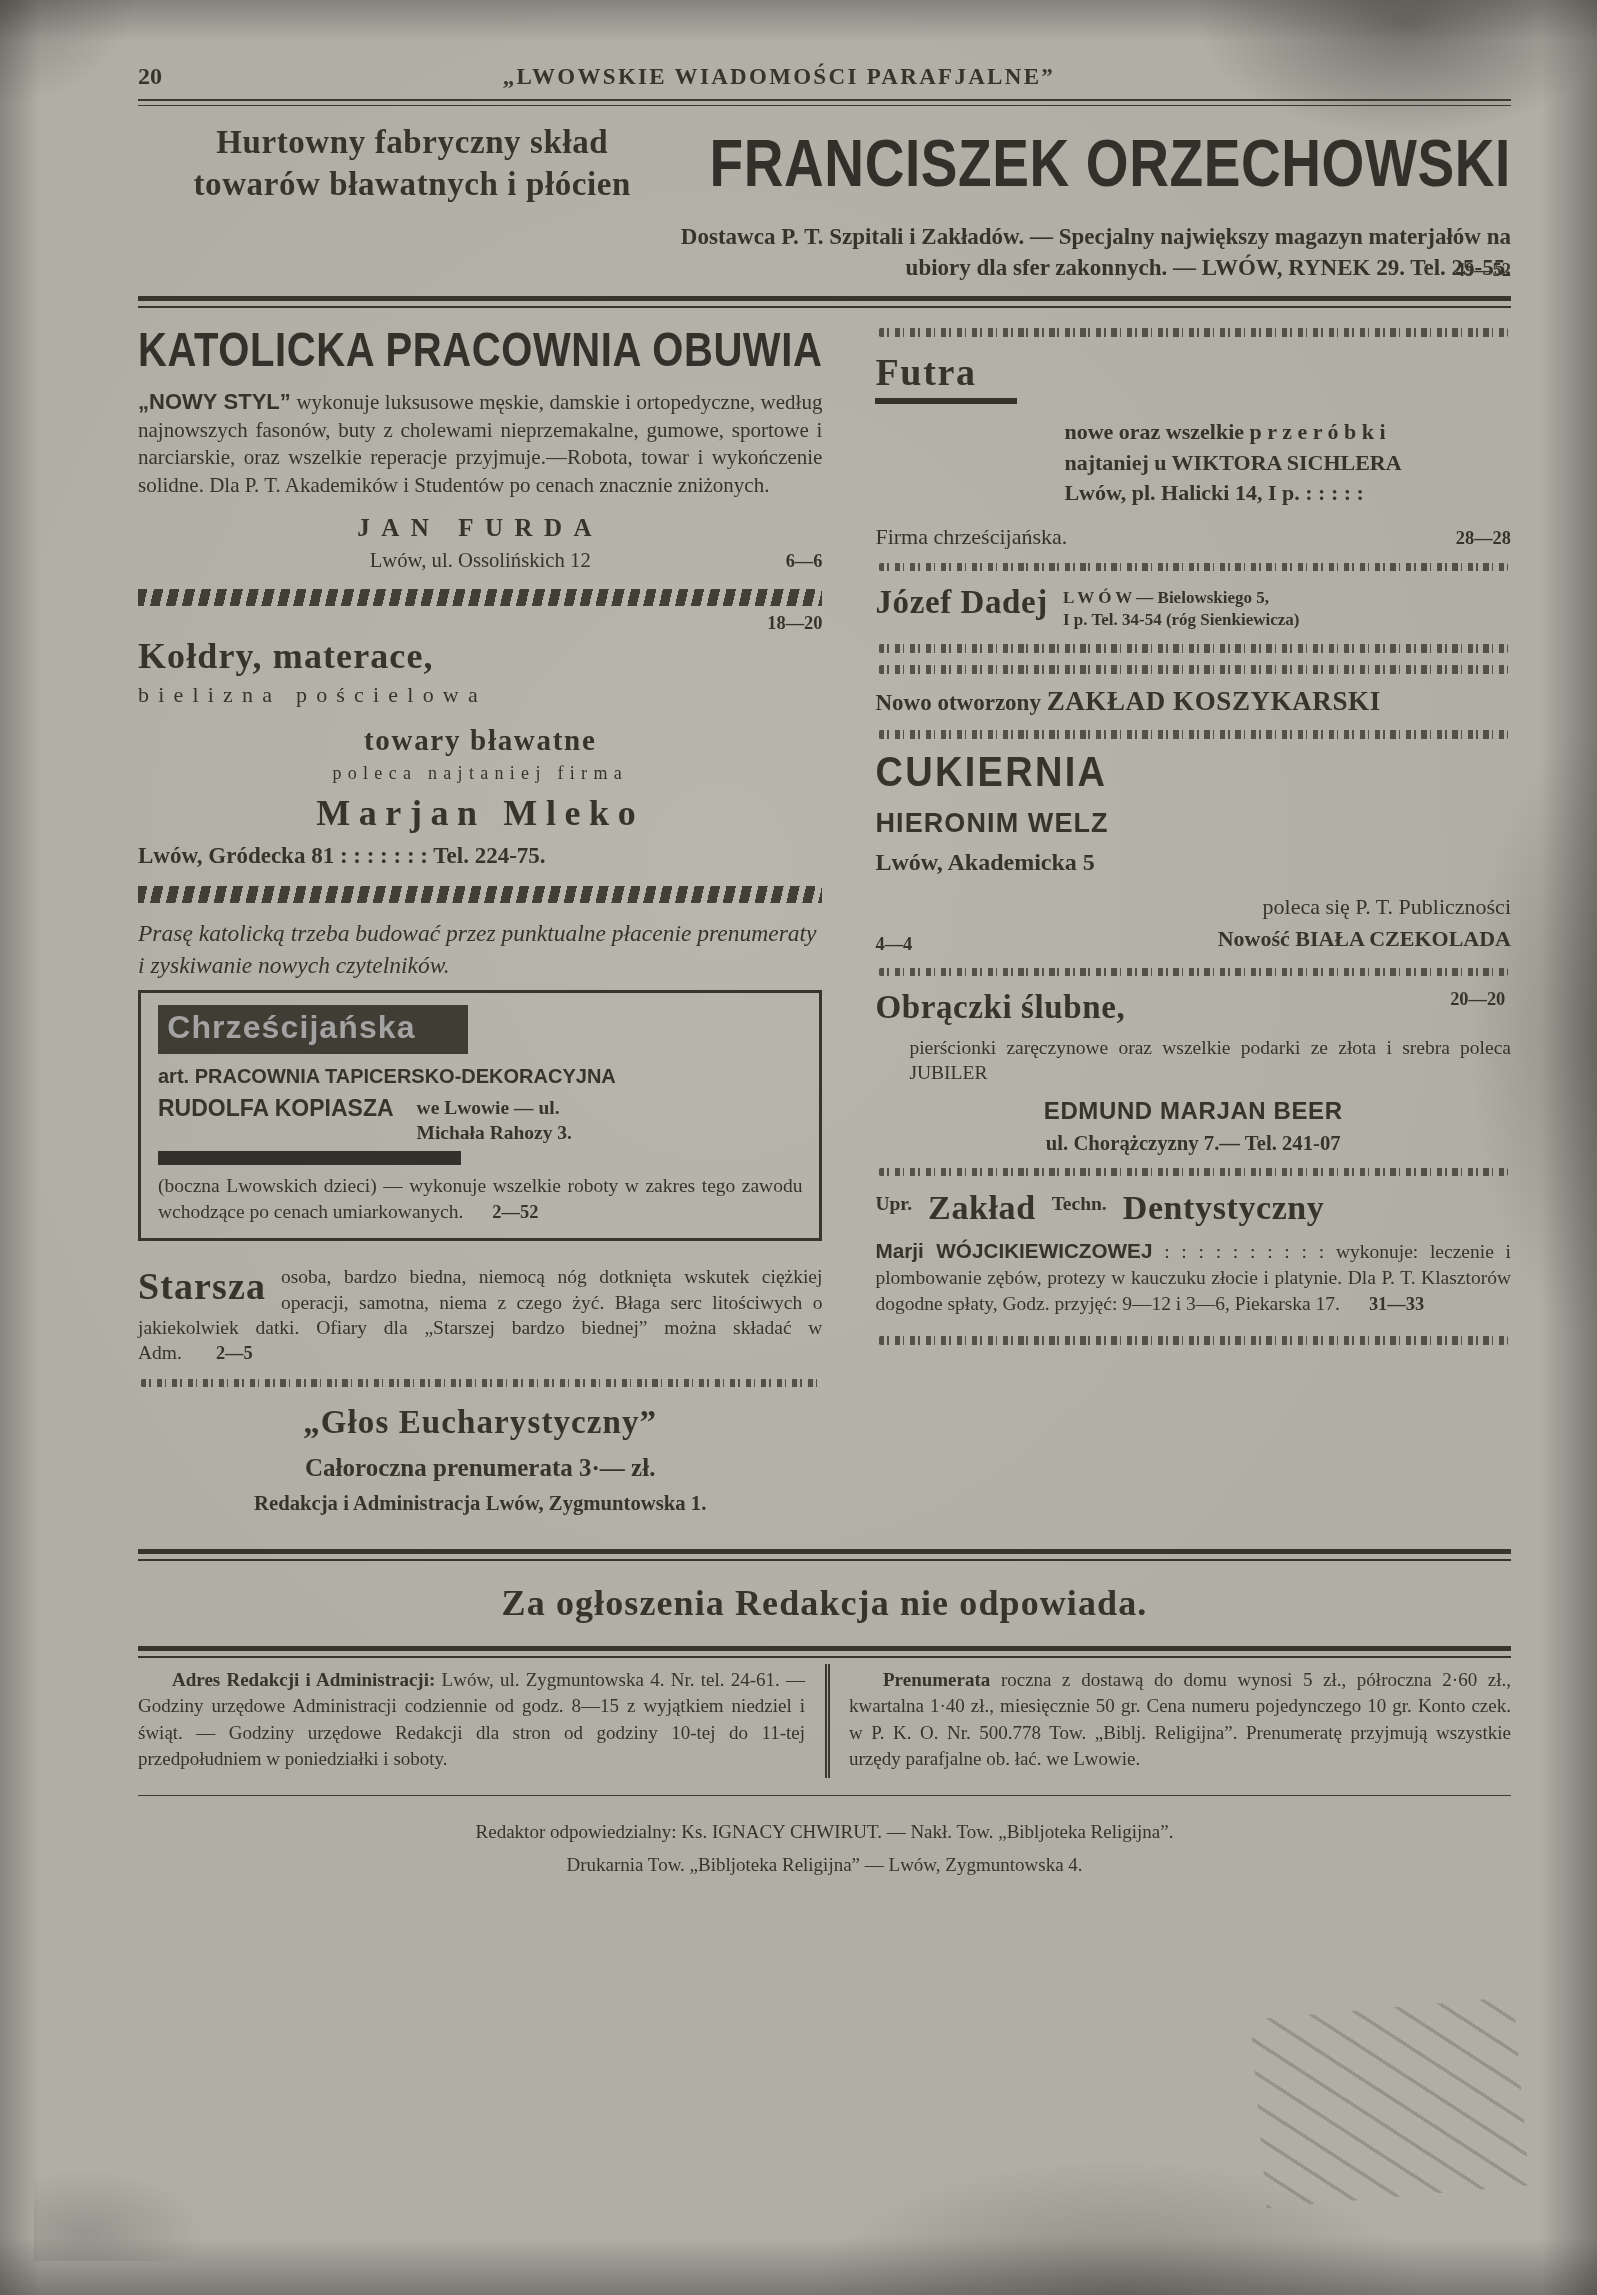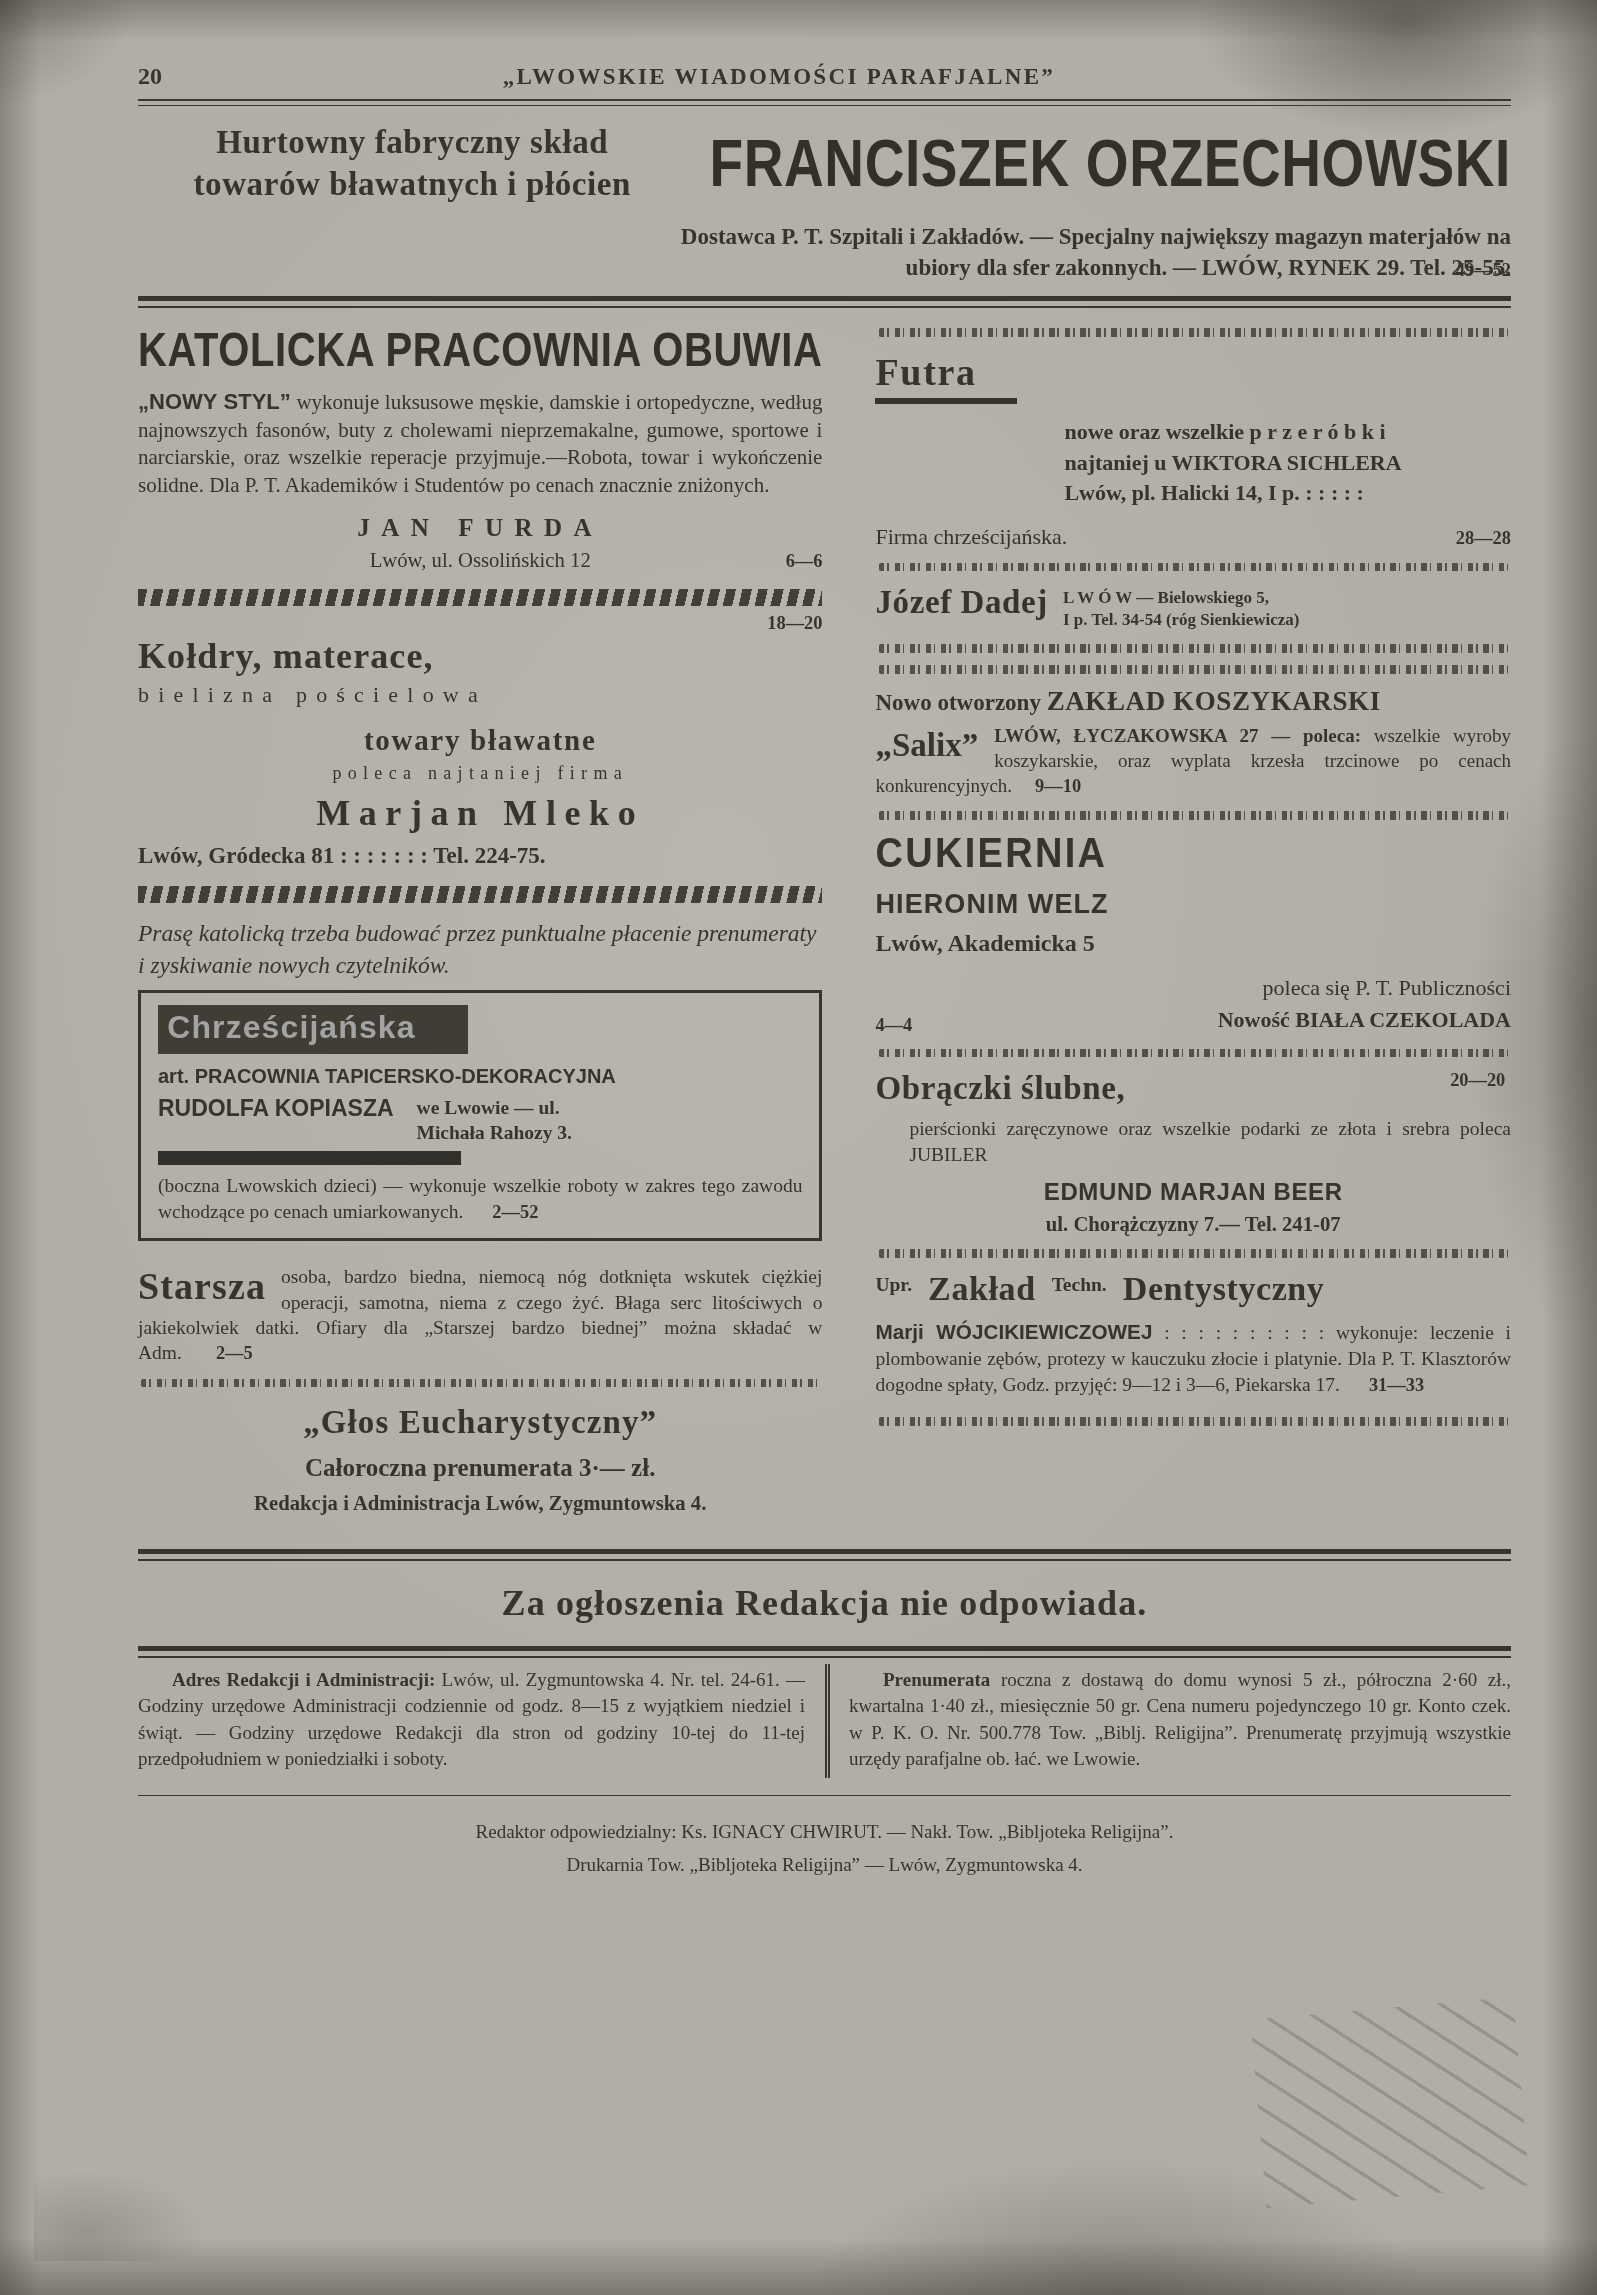--- a/index.html
+++ b/index.html
@@ -256,21 +256,21 @@
           <p class="starsza-body">
             <span class="starsza-lead">Starsza</span><span>osoba, bardzo biedna, niemocą nóg dotknięta wskutek ciężkiej operacji, samotna, niema z czego żyć. Błaga serc litościwych o jakiekolwiek datki. Ofiary dla „Starszej bardzo biednej” można składać w Adm.</span><span class="ref">2—5</span>
           </p>
         </section>
 
         <div class="ornament"></div>
 
         <section class="glos">
           <h2 class="glos-title">„Głos Eucharystyczny”</h2>
           <div class="glos-line2">Całoroczna prenumerata 3·— zł.</div>
-          <div class="glos-line3">Redakcja i Administracja Lwów, Zygmuntowska 4.</div>
+          <div class="glos-line3">Redakcja i Administracja Lwów, Zygmuntowska 1.</div>
         </section>
       </div>
 
       <div class="col">
 
         <div class="ornament" style="margin-top:0;"></div>
 
         <section>
           <h2 class="futra-title">Futra</h2>
           <div class="futra-body">
@@ -297,23 +297,20 @@
         </section>
 
         <div class="ornament"></div>
         <div class="ornament"></div>
 
         <section>
           <div class="salix-title">
             <span>Nowo otworzony</span>
             <span class="salix-title-main">ZAKŁAD KOSZYKARSKI</span>
           </div>
-          <p class="salix-body">
-            <span class="salix-brand">„Salix”</span><span class="salix-lead">LWÓW, ŁYCZAKOWSKA 27 — poleca:</span><span> wszelkie wyroby koszykarskie, oraz wyplata krzesła trzcinowe po cenach konkurencyjnych.</span><span class="ref">9—10</span>
-          </p>
         </section>
 
         <div class="ornament"></div>
 
         <section>
           <h2 class="welz-title">CUKIERNIA</h2>
           <div class="welz-owner">HIERONIM WELZ</div>
           <div class="welz-addr">Lwów, Akademicka 5</div>
           <div class="welz-note">
             <span class="ref">4—4</span>

